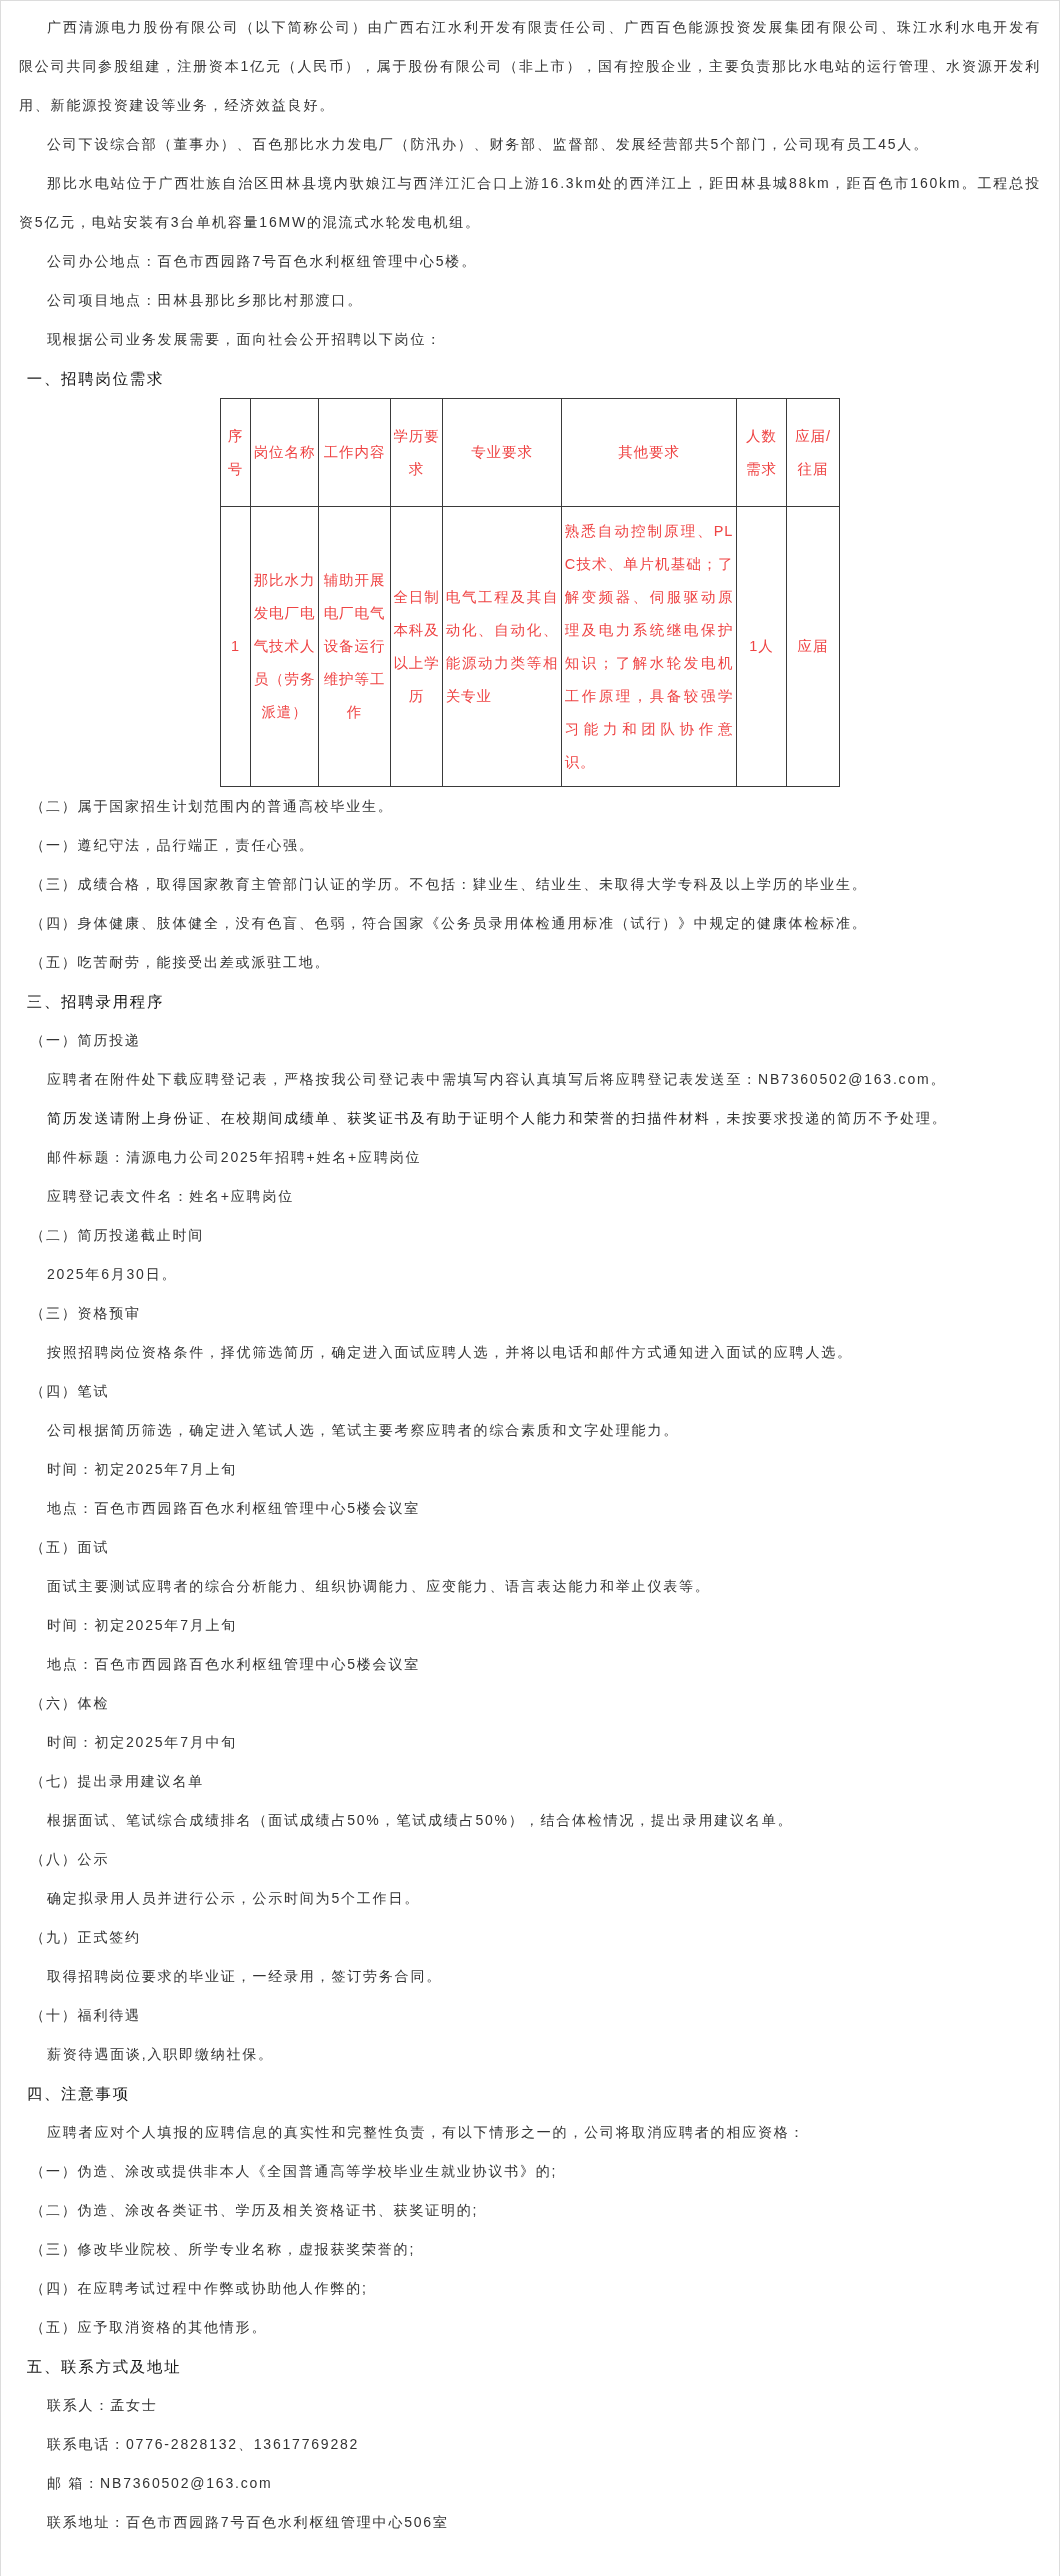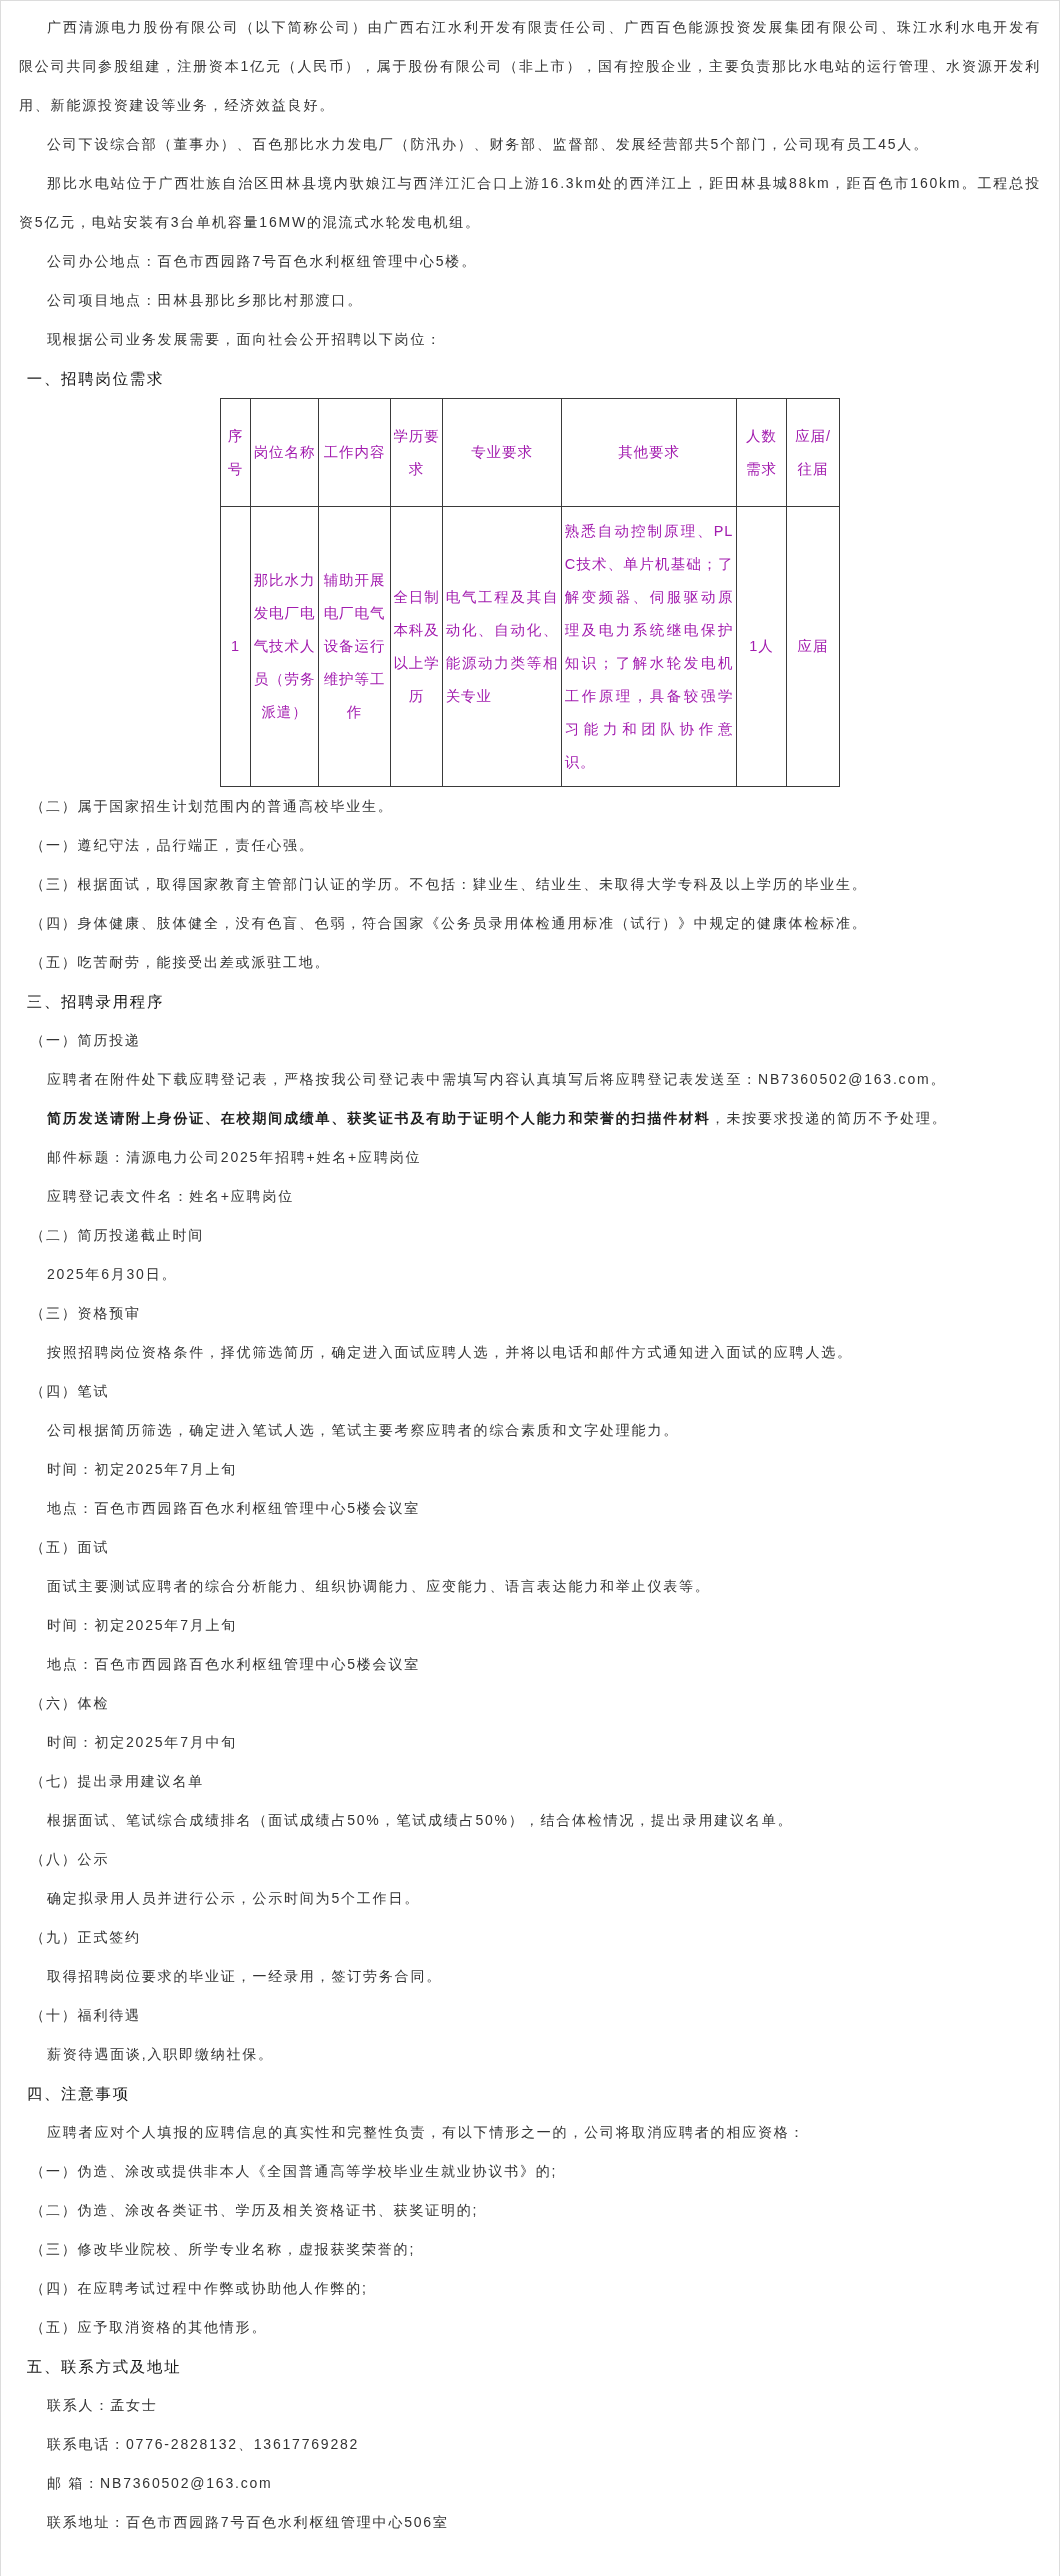--- a/index.html
+++ b/index.html
@@ -25,29 +25,29 @@
     text-align:justify;
   }
   .para{ text-indent:2em; }
   .item{ text-indent:.8em; }
   .sec{
     text-indent:.5em;
     font-weight:400;
     color:#161616;
     font-size:15.4px;
   }
-  .bold{ font-weight:700; color:#222; }
+  .bold{ font-weight:400; color:#222; }
   table{
     border-collapse:collapse;
     table-layout:fixed;
     width:619px;
     margin:0 auto;
     font-size:14.5px;
     letter-spacing:0.9px;
-    color:#a21caf;
+    color:#ef4444;
   }
   th,td{
     border:0.9px solid #3a3a3a;
     padding:0 1.8px;
     line-height:33px;
     vertical-align:middle;
     text-align:center;
     font-weight:400;
     word-break:break-all;
     overflow:hidden;
@@ -101,21 +101,21 @@
         <td class="left">电气工程及其自动化、自动化、能源动力类等相关专业</td>
         <td class="left">熟悉自动控制原理、PLC技术、单片机基础；了解变频器、伺服驱动原理及电力系统继电保护知识；了解水轮发电机工作原理，具备较强学习能力和团队协作意识。</td>
         <td>1人</td>
         <td>应届</td>
       </tr>
     </tbody>
   </table>
 
   <p class="item">（二）属于国家招生计划范围内的普通高校毕业生。</p>
   <p class="item">（一）遵纪守法，品行端正，责任心强。</p>
-  <p class="item">（三）根据面试，取得国家教育主管部门认证的学历。不包括：肄业生、结业生、未取得大学专科及以上学历的毕业生。</p>
+  <p class="item">（三）成绩合格，取得国家教育主管部门认证的学历。不包括：肄业生、结业生、未取得大学专科及以上学历的毕业生。</p>
   <p class="item">（四）身体健康、肢体健全，没有色盲、色弱，符合国家《公务员录用体检通用标准（试行）》中规定的健康体检标准。</p>
   <p class="item">（五）吃苦耐劳，能接受出差或派驻工地。</p>
 
   <p class="sec">三、招聘录用程序</p>
 
   <p class="item">（一）简历投递</p>
   <p class="para">应聘者在附件处下载应聘登记表，严格按我公司登记表中需填写内容认真填写后将应聘登记表发送至：NB7360502@163.com。</p>
   <p class="para"><span class="bold">简历发送请附上身份证、在校期间成绩单、获奖证书及有助于证明个人能力和荣誉的扫描件材料</span><span>，未按要求投递的简历不予处理。</span></p>
   <p class="para">邮件标题：清源电力公司2025年招聘+姓名+应聘岗位</p>
   <p class="para">应聘登记表文件名：姓名+应聘岗位</p>

